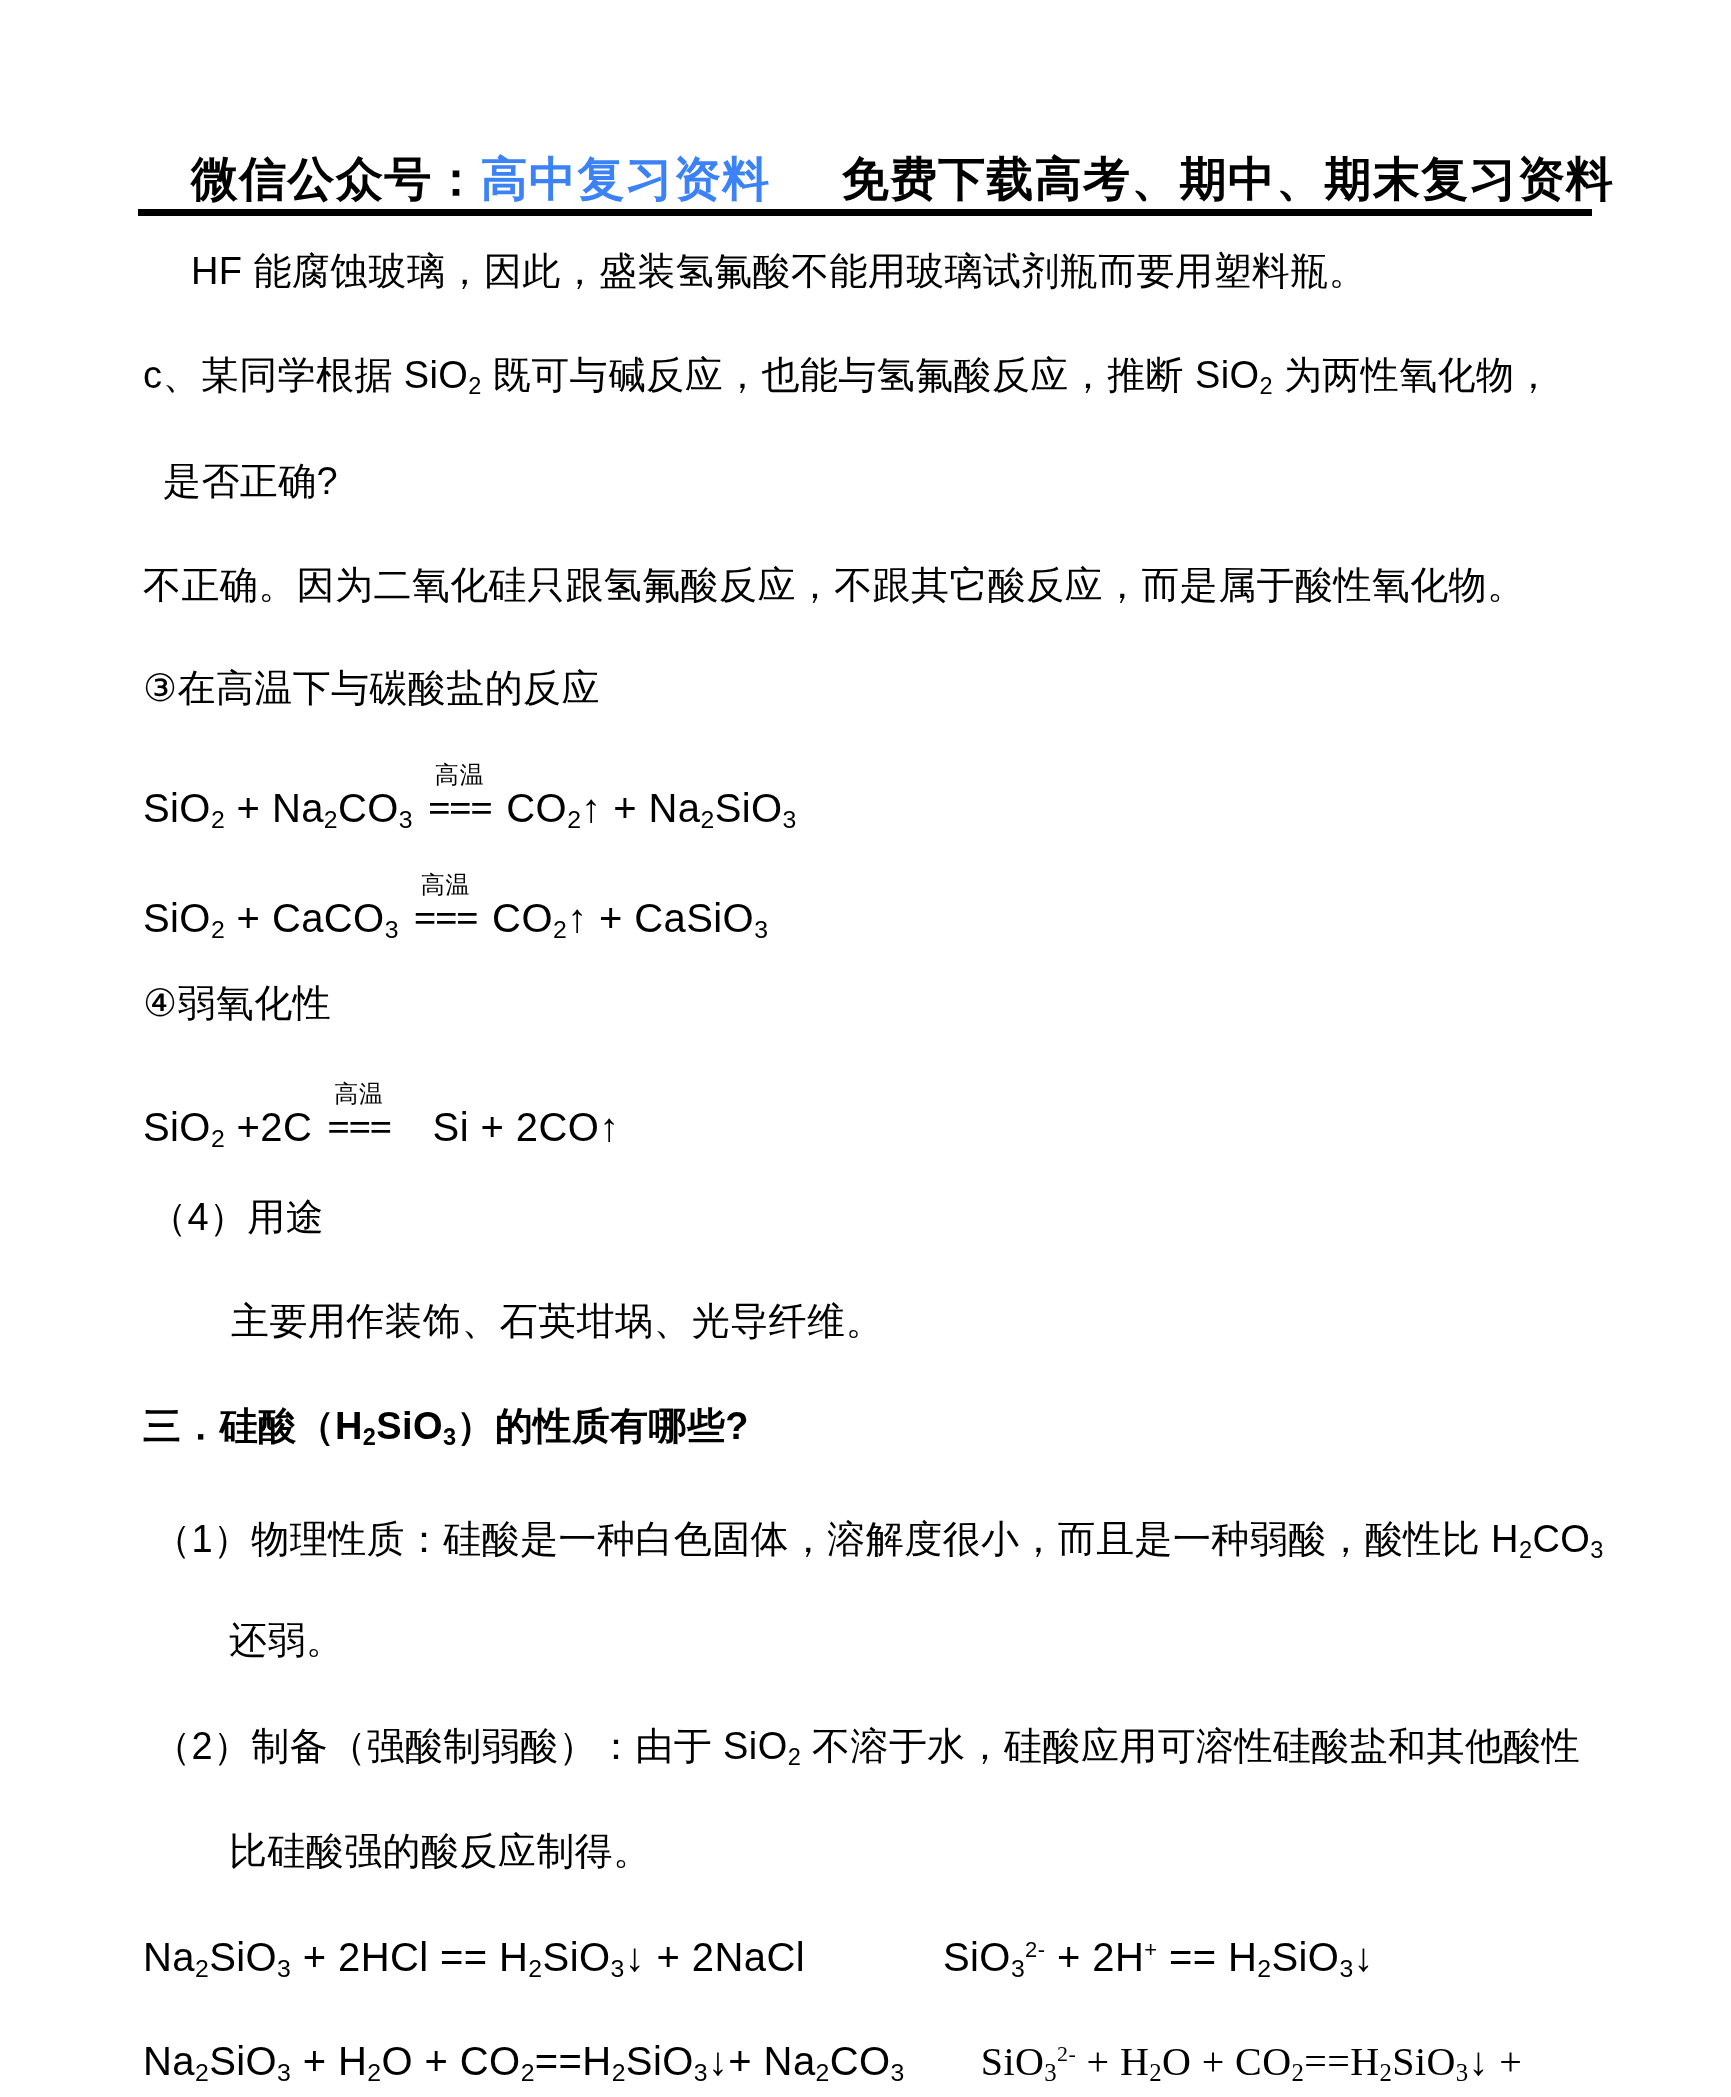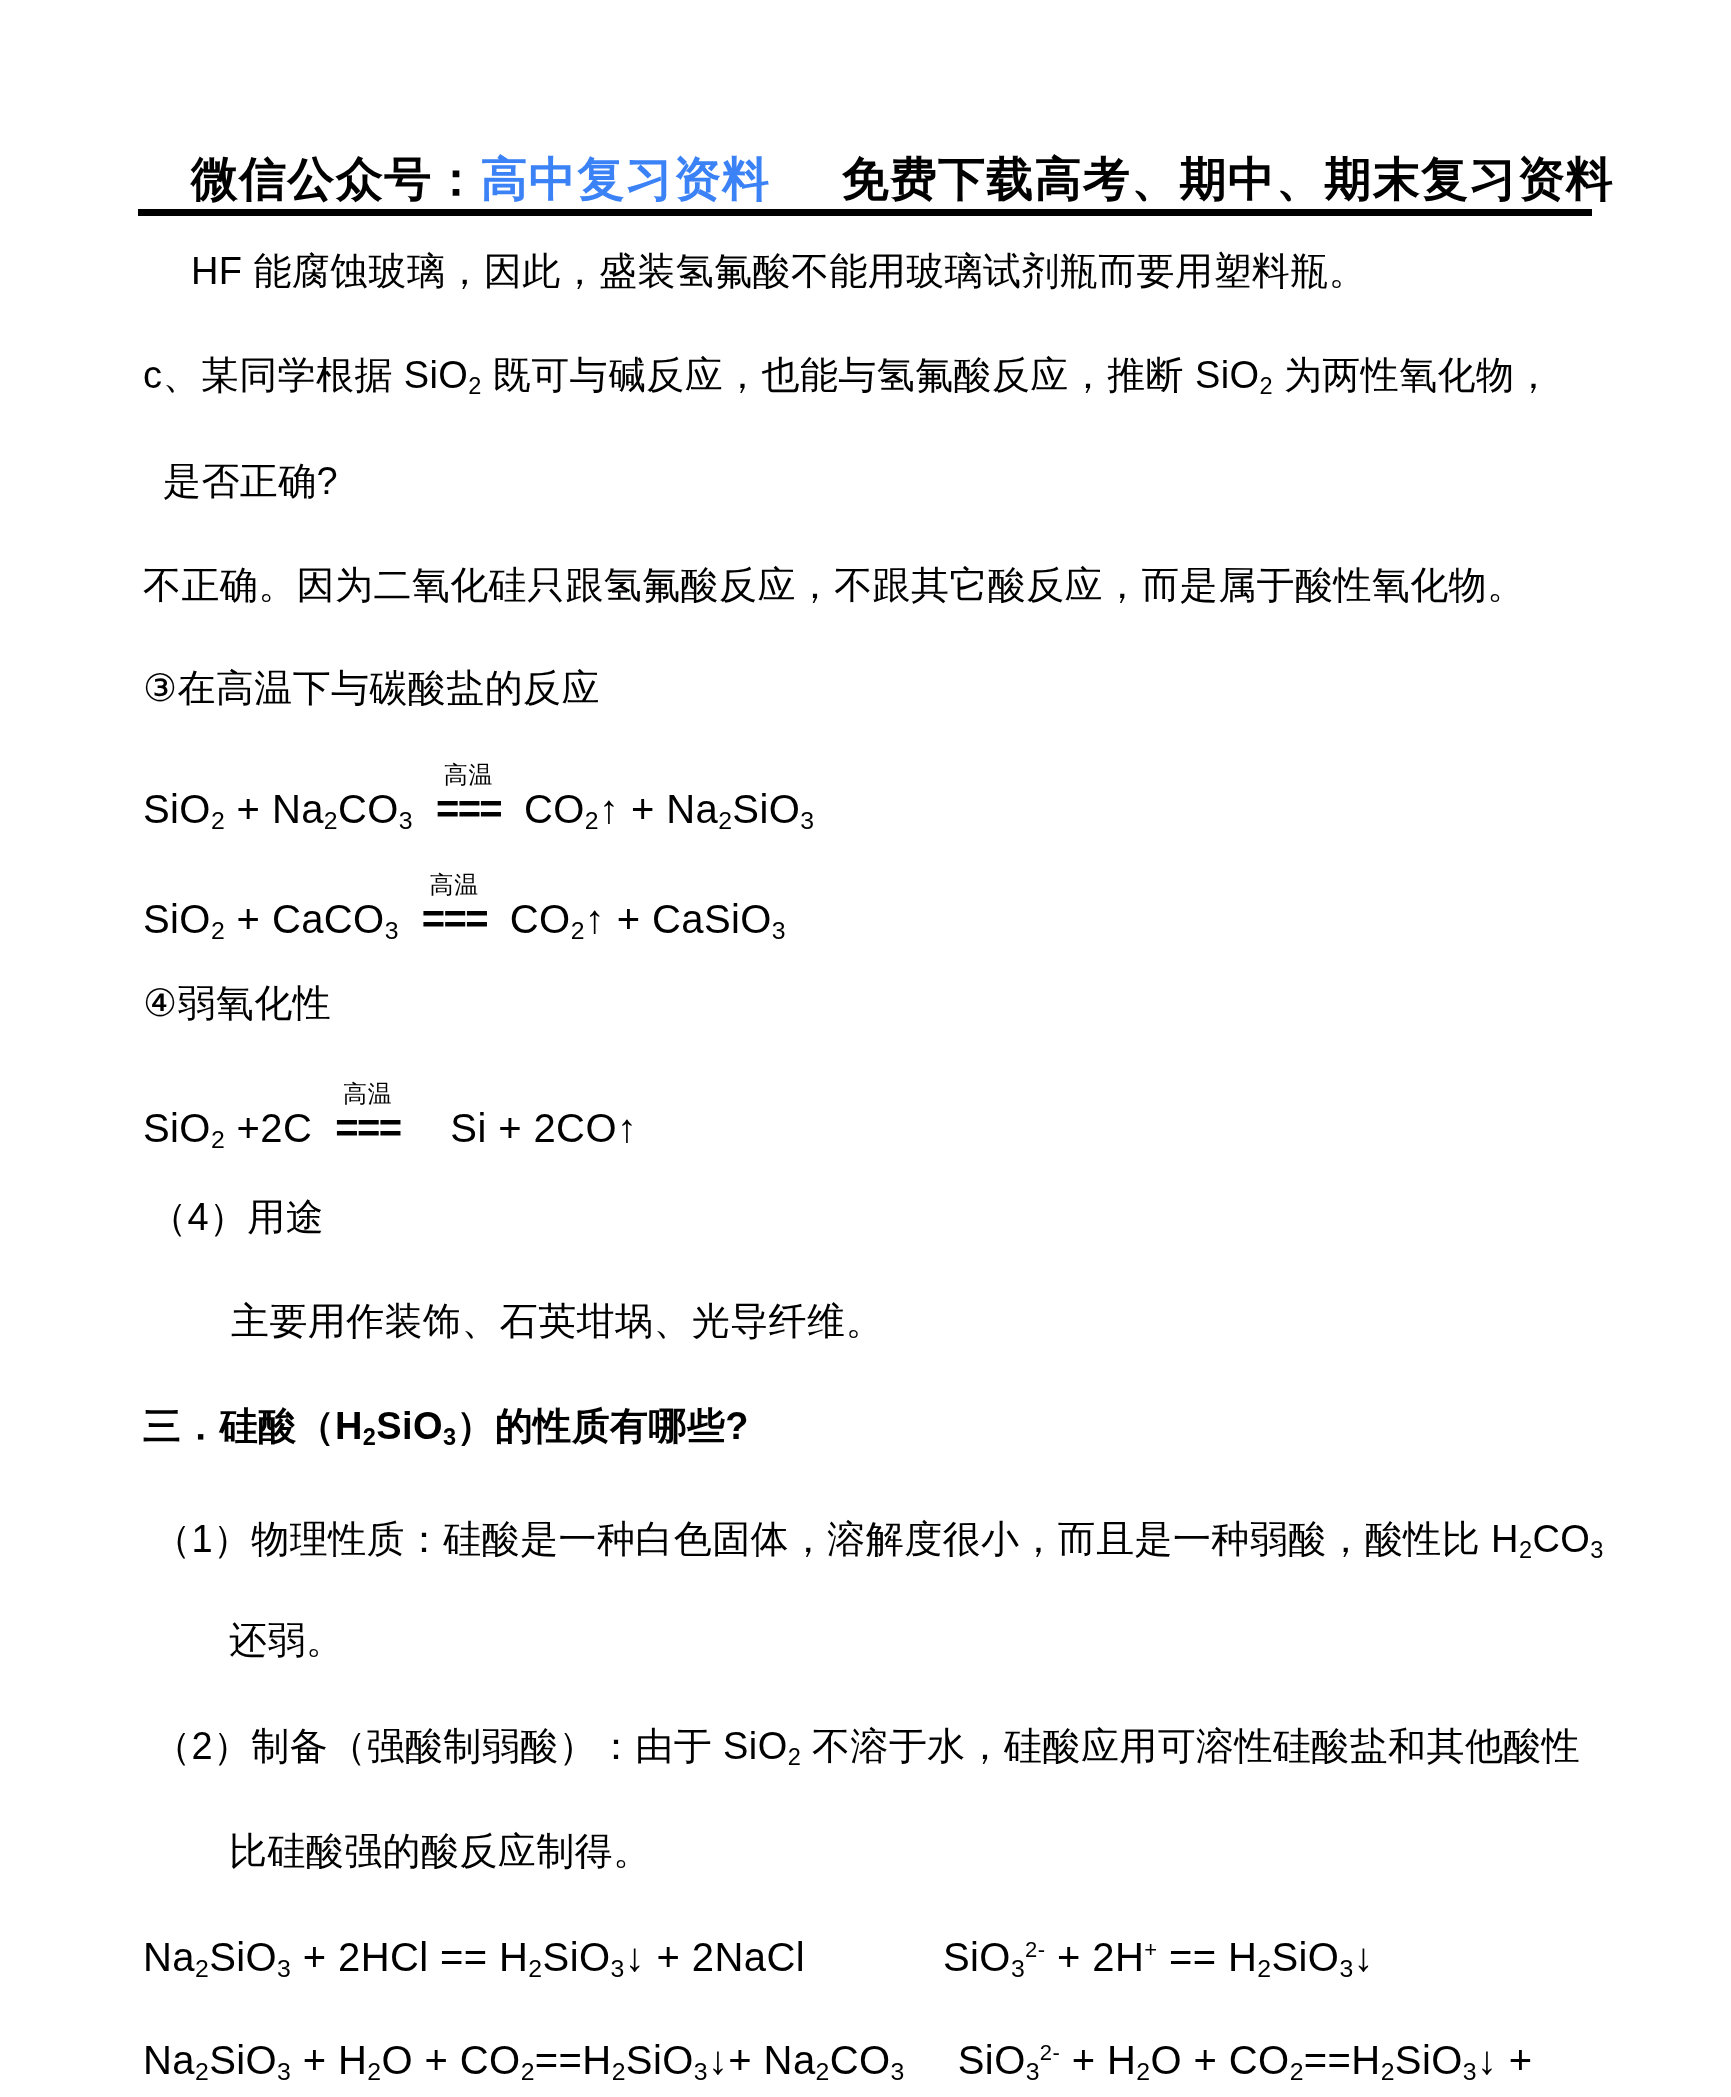--- a/index.html
+++ b/index.html
@@ -24,26 +24,26 @@
   .header{
     position:absolute;left:191px;top:148px;
     font-size:47px;font-weight:bold;white-space:nowrap;letter-spacing:1.3px;
   }
   .header .promo{margin-left:71px;}
   .rule{position:absolute;left:138px;top:209px;width:1454px;height:7.1px;background:#000;}
   
   .eqline{position:absolute;white-space:nowrap;font-size:40px;letter-spacing:0.4px;}
   .eqline sub{font-size:0.62em;vertical-align:-0.24em;line-height:0;}
   .eqline sup{font-size:0.55em;vertical-align:0.62em;line-height:0;}
-  .cond-stack{display:inline-block;text-align:center;margin:0 23px;vertical-align:baseline;}
+  .cond-stack{display:inline-block;text-align:center;margin:0 15px;vertical-align:baseline;font-family:Liberation Serif, serif;}
   .cond-stack .cond{display:block;font-size:24px;line-height:1.1;letter-spacing:0.8px;}
   .cond-stack .dashes{display:block;font-weight:bold;line-height:1.05;letter-spacing:-1.7px;}
   .rhs-gap{margin-left:27px;}
   .col2-row1{margin-left:138px;}
-  .col2-row2{margin-left:53px;}
+  .col2-row2{margin-left:76px;font-family:Liberation Serif, serif;}
 </style>
 </head>
 <body>
 
 <div class="page">
 
   <div class="header">
     <span>微信公众号：</span><span style="color: #3b82f6;">高中复习资料</span><span class="promo">免费下载高考、期中、期末复习资料</span>
   </div>
   <div class="rule"></div>

